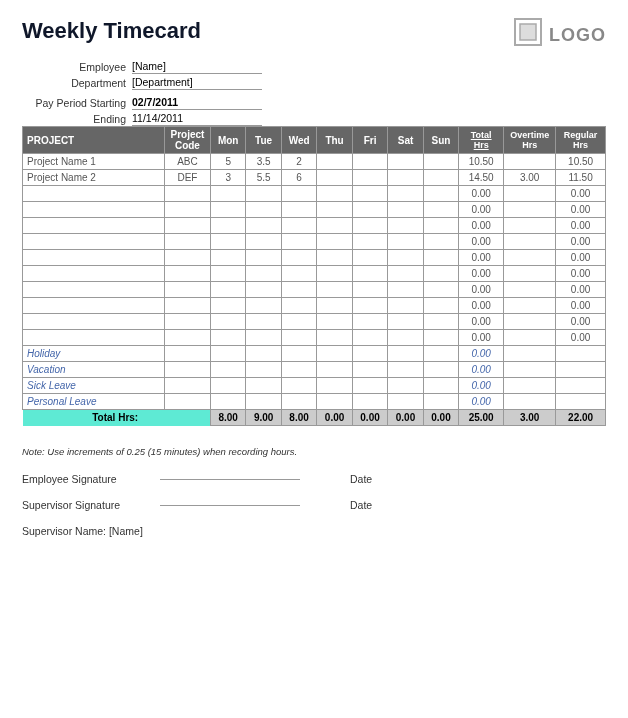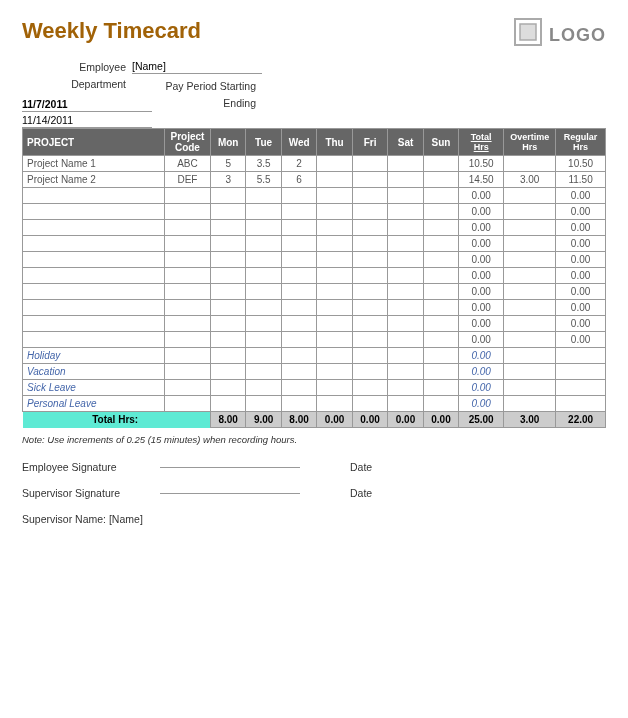--- a/index.html
+++ b/index.html
@@ -16,21 +16,21 @@
     
     .header {
       display: flex;
       justify-content: space-between;
       align-items: flex-start;
       margin-bottom: 14px;
     }
     .header-title {
       font-size: 22px;
       font-weight: bold;
-      color: #a16207;
+      color: #0f172a;
     }
     .logo-box {
       display: flex;
       align-items: flex-end;
       gap: 7px;
       color: #888;
       font-size: 18px;
       font-weight: bold;
       letter-spacing: 1px;
     }
@@ -67,21 +67,21 @@
       flex-direction: column;
       gap: 2px;
       font-size: 10.5px;
       color: #555;
     }
 
     
     .timecard-table {
       width: 100%;
       border-collapse: collapse;
-      margin-bottom: 6px;
+      margin-bottom: 20px;
       font-size: 10px;
     }
     .timecard-table th, .timecard-table td {
       border: 1px solid #999;
       text-align: center;
       padding: 2px 2px;
     }
     .timecard-table thead tr:first-child th {
       background-color: #666;
       color: #fff;
@@ -162,23 +162,24 @@
     <span>LOGO</span>
   </div>
 </div>
 
 <div class="info-section">
   <div class="info-left">
     <span class="info-label">Employee</span>
     <span class="info-value">[Name]</span>
 
     <span class="info-label">Department</span>
+    <span class="info-value">[Department]</span>
 
     <span class="info-label" style="margin-top:4px;">Pay Period Starting</span>
-    <span class="info-value bold-val" style="margin-top:4px;">11/7/2011</span>
+    <span class="info-value bold-val" style="margin-top:4px;">02/7/2011</span>
 
     <span class="info-label">Ending</span>
     <span class="info-value">11/14/2011</span>
   </div>
 
 </div>
 
 <table class="timecard-table">
   <thead>
     <tr>

